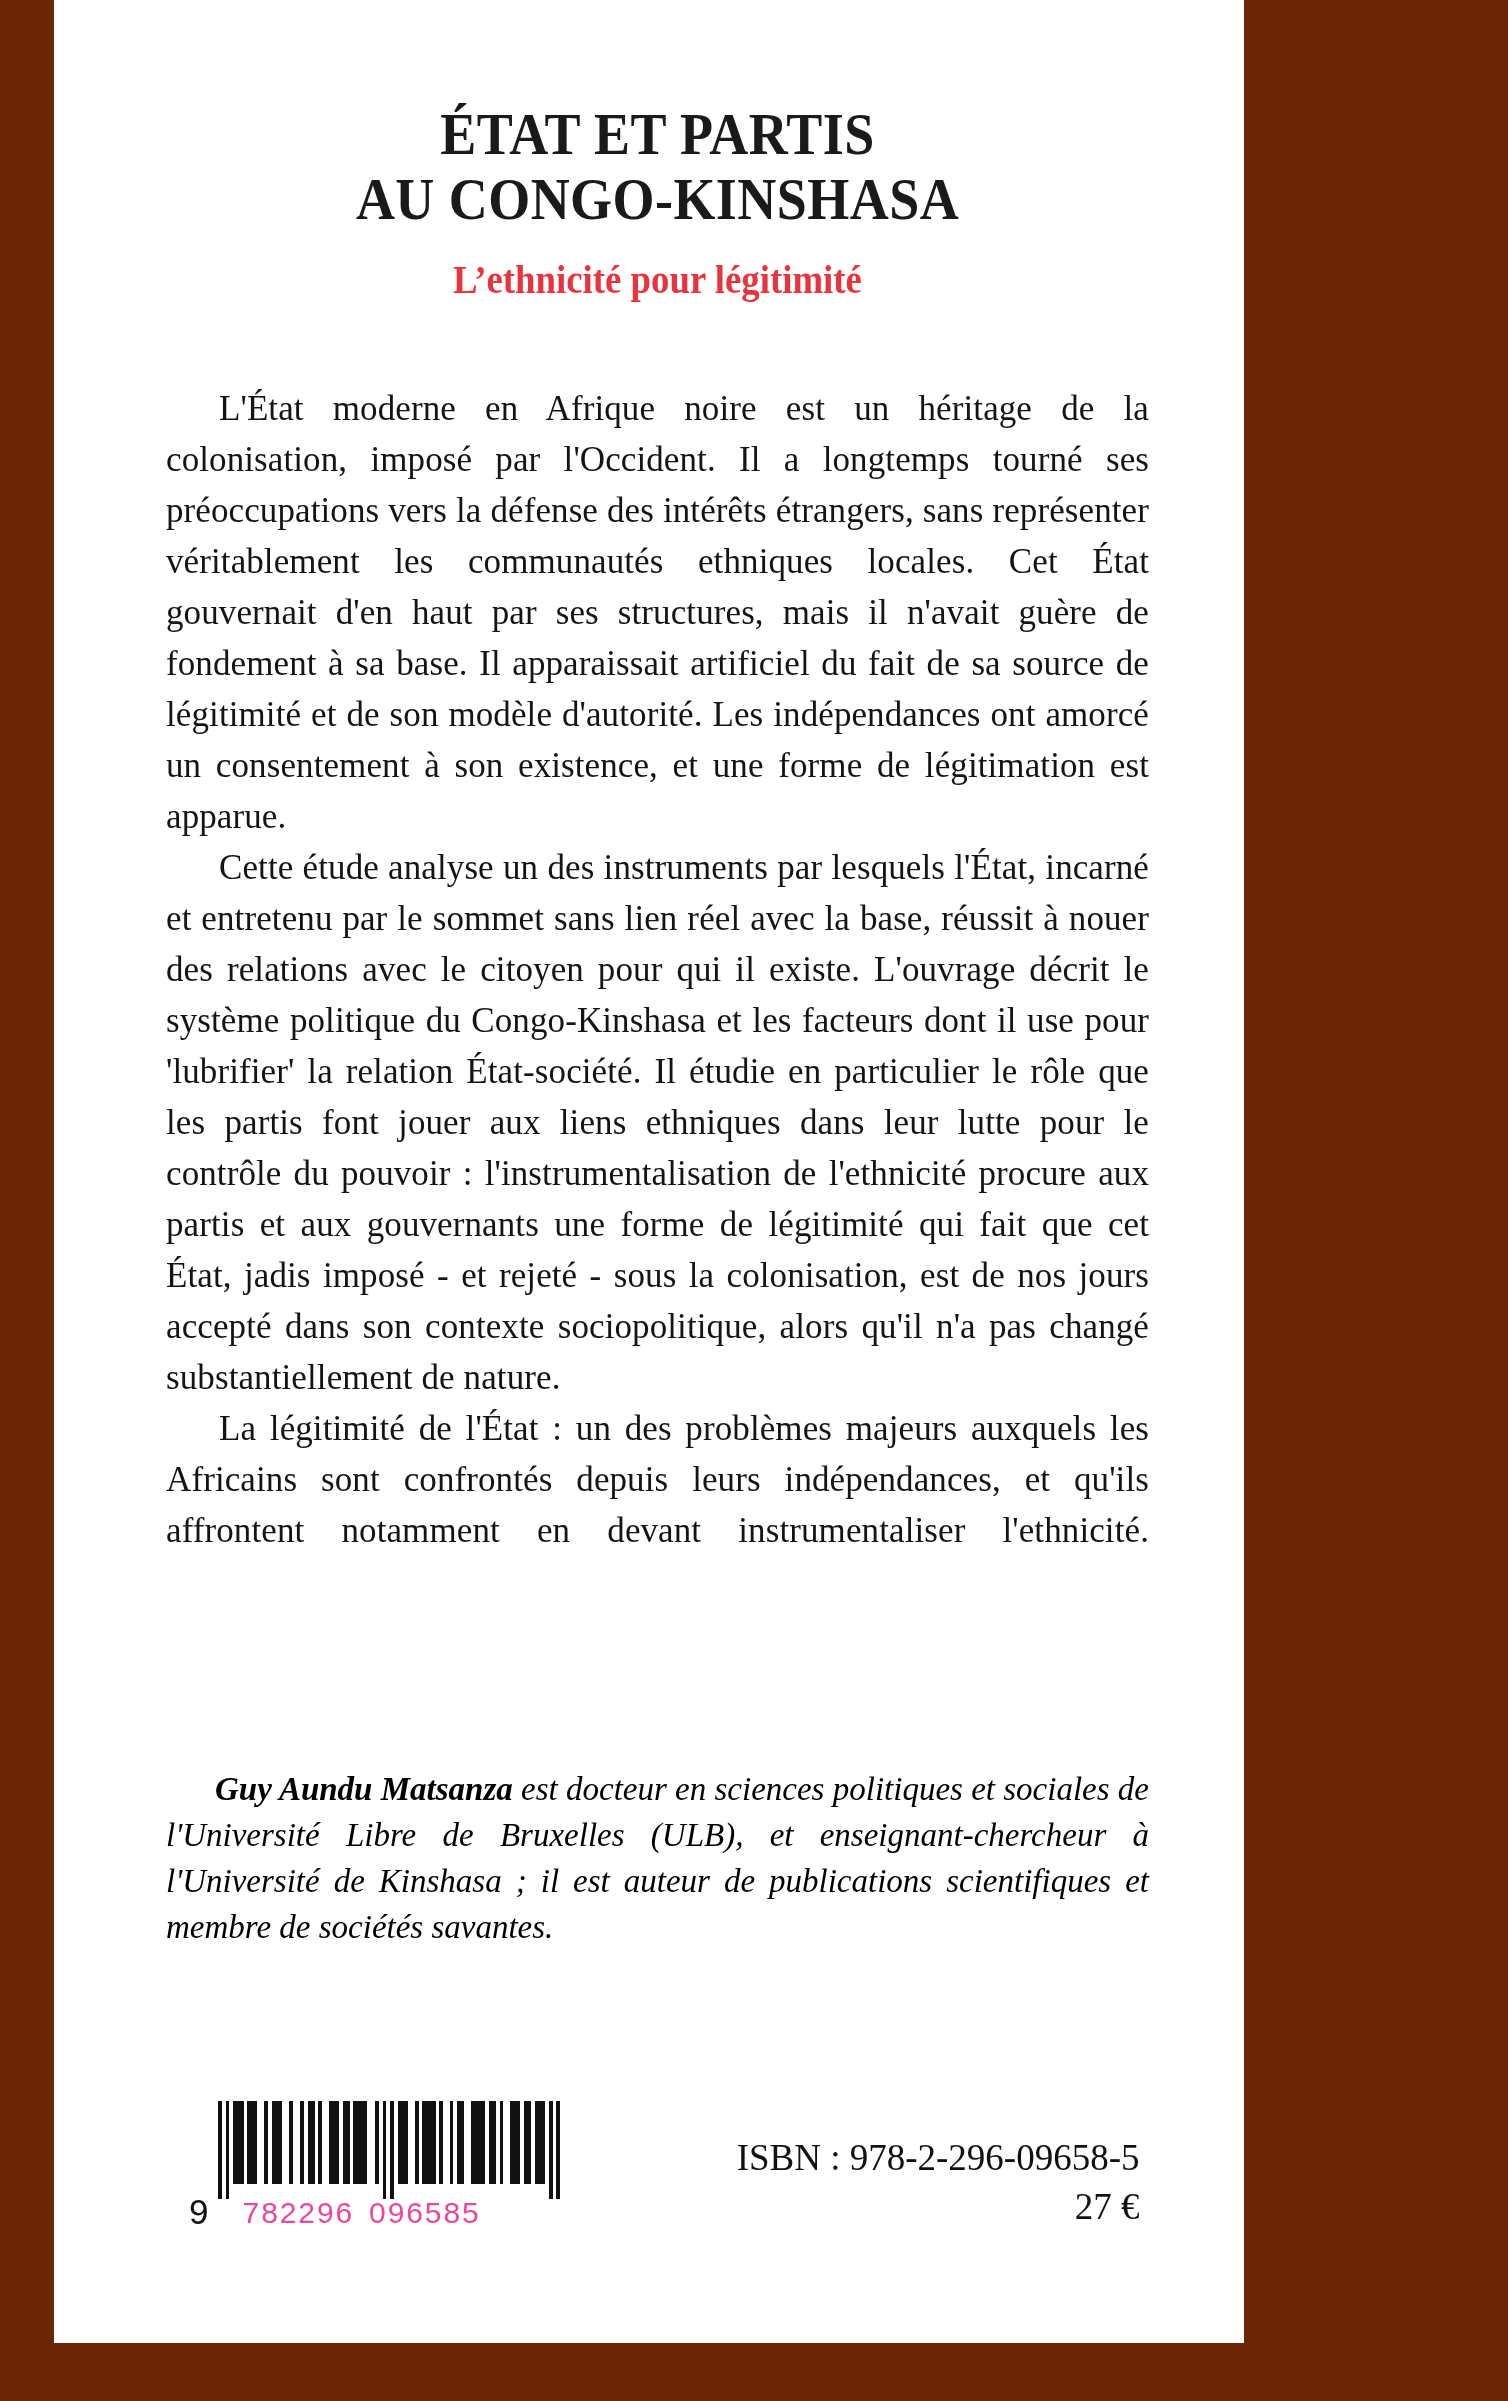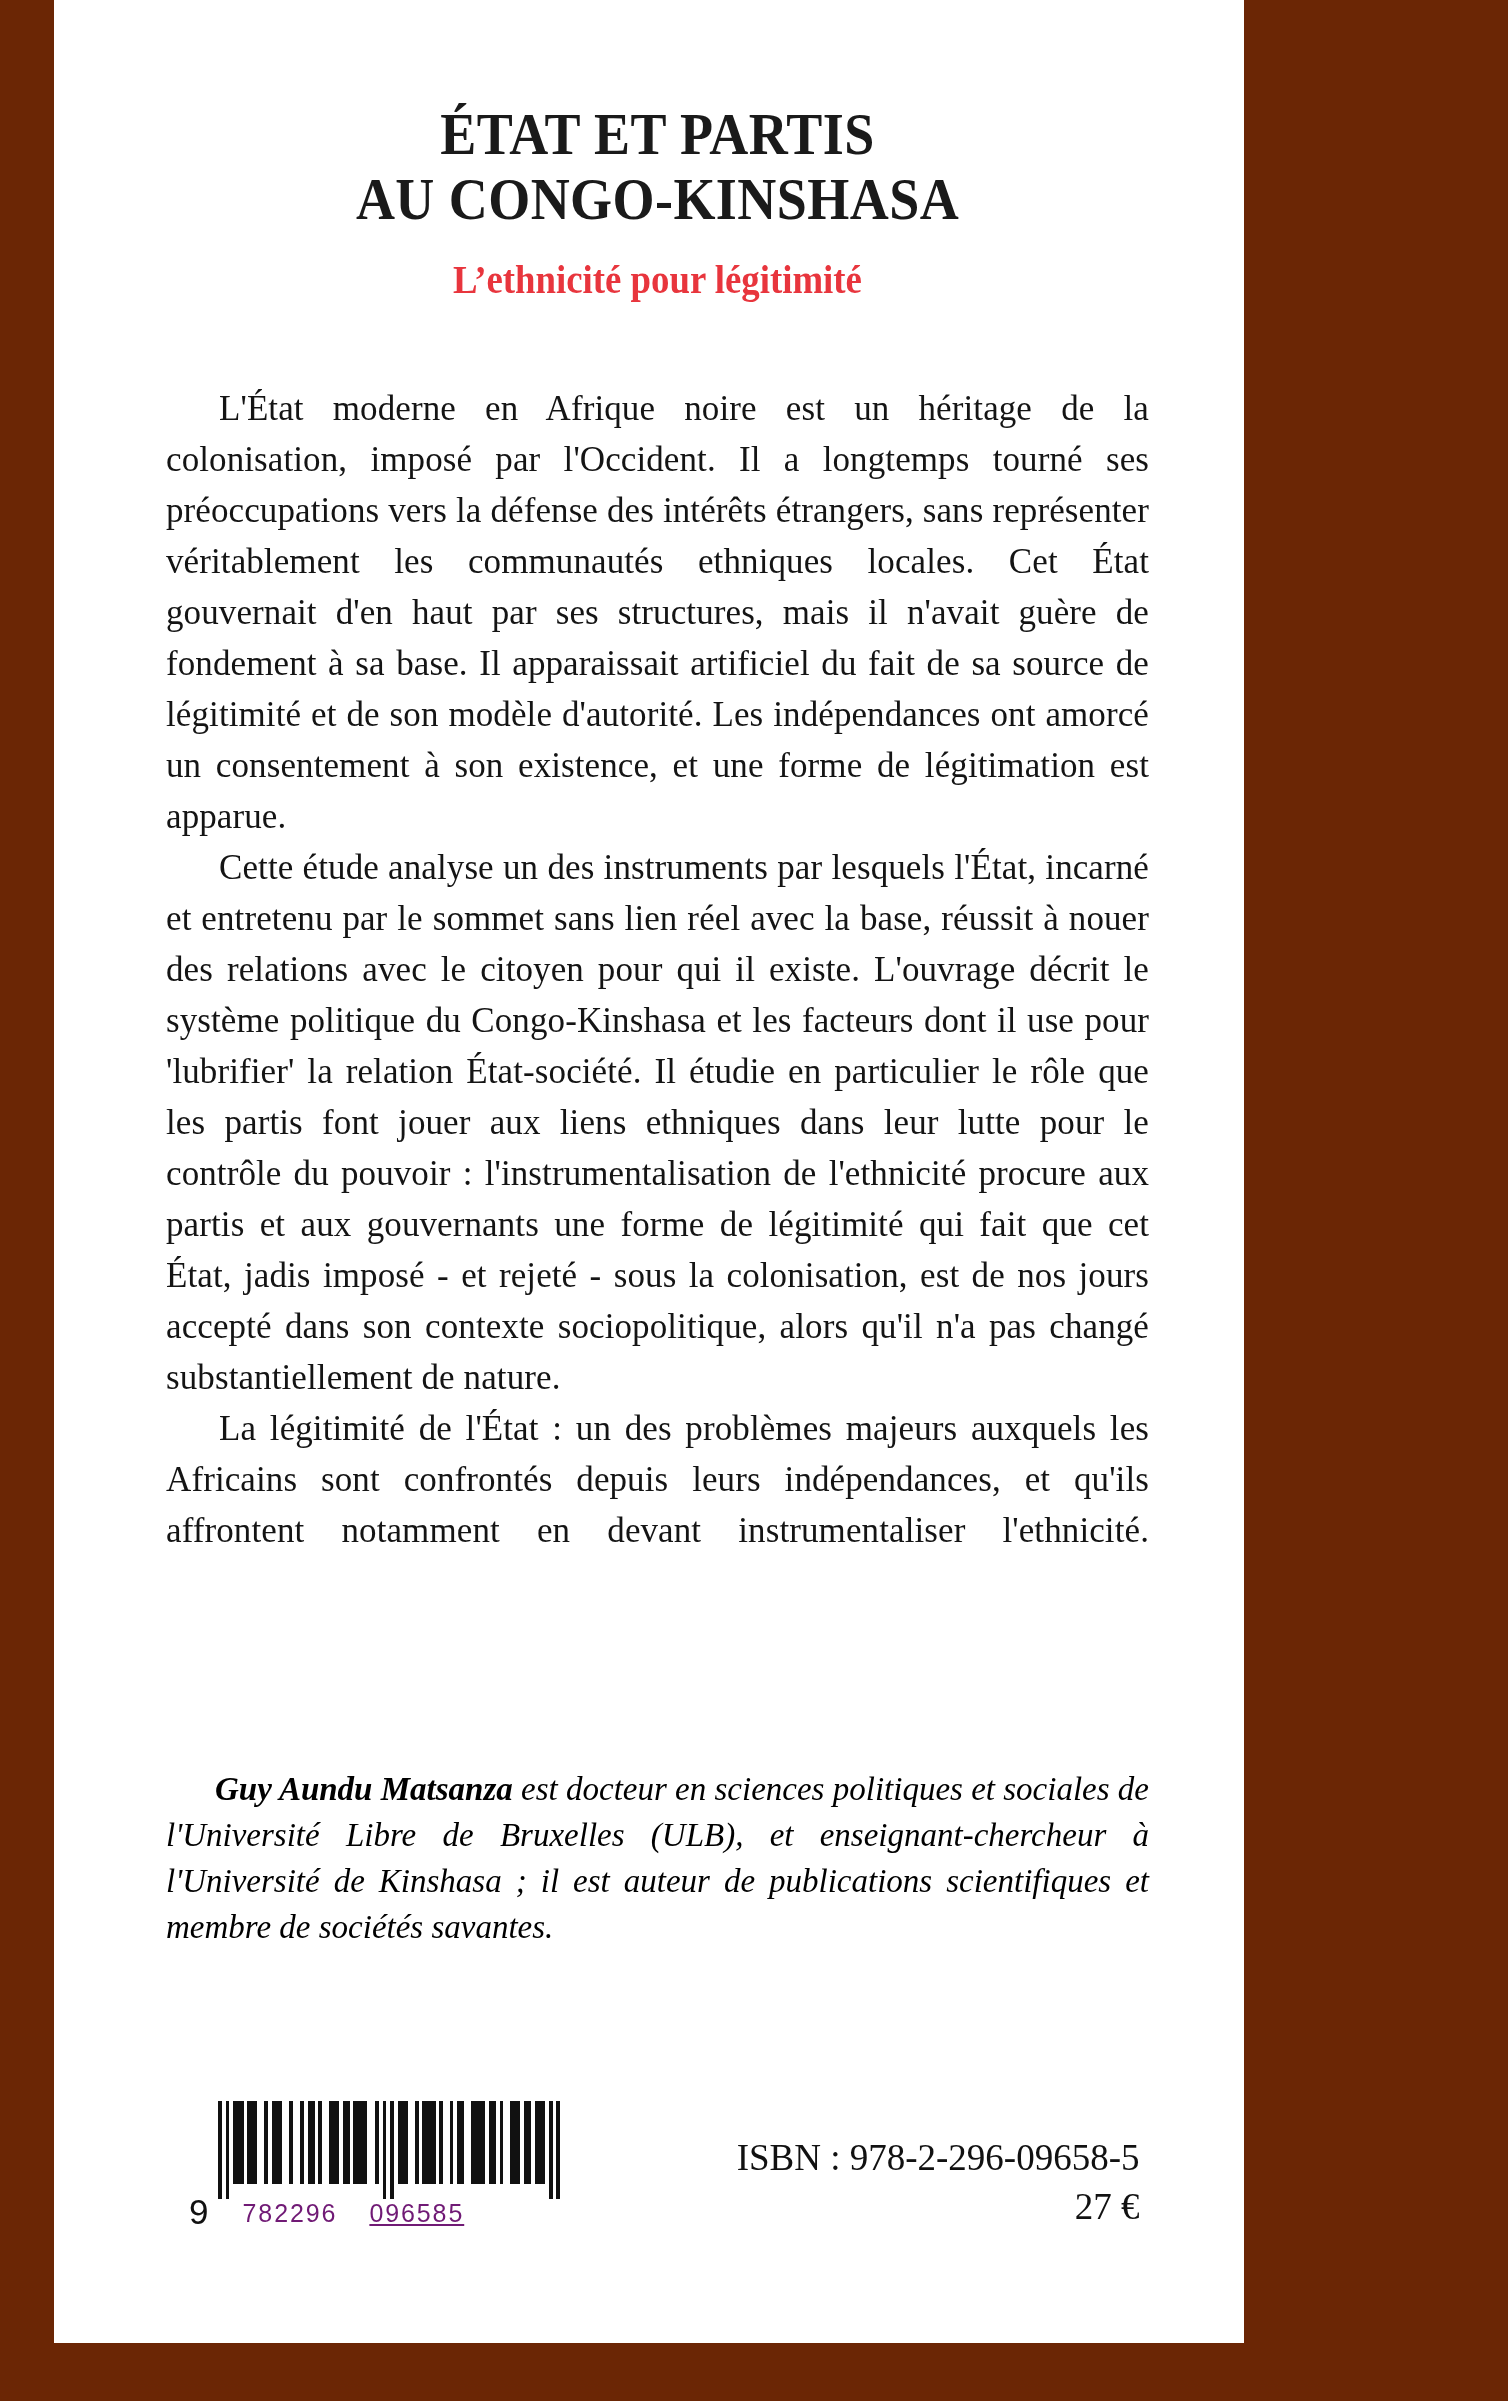--- a/index.html
+++ b/index.html
@@ -143,28 +143,28 @@
   }
   .bars span.guard {
     height: 98px;
   }
   .bars span.gap {
     background: transparent;
   }
   .barcode-digits {
     display: flex;
     font-family: "Liberation Sans", sans-serif;
-    font-size: 25px;
+    font-size: 30px;
     line-height: 36px;
-    color: #701a75;
+    color: #ec4899;
     letter-spacing: 1.9px;
     margin-top: -3.8px;
   }
   .barcode-digits .grp-left { margin-left: 24.6px; }
-  .barcode-digits .grp-right { margin-left: 32px; text-decoration: underline; }
+  .barcode-digits .grp-right { margin-left: 15px; }
 
   .isbn-block {
     text-align: right;
     font-family: "Liberation Serif", serif;
     color: #111;
     padding-right: 9.5px;
   }
   .isbn-line {
     font-size: 37px;
     line-height: 49px;

